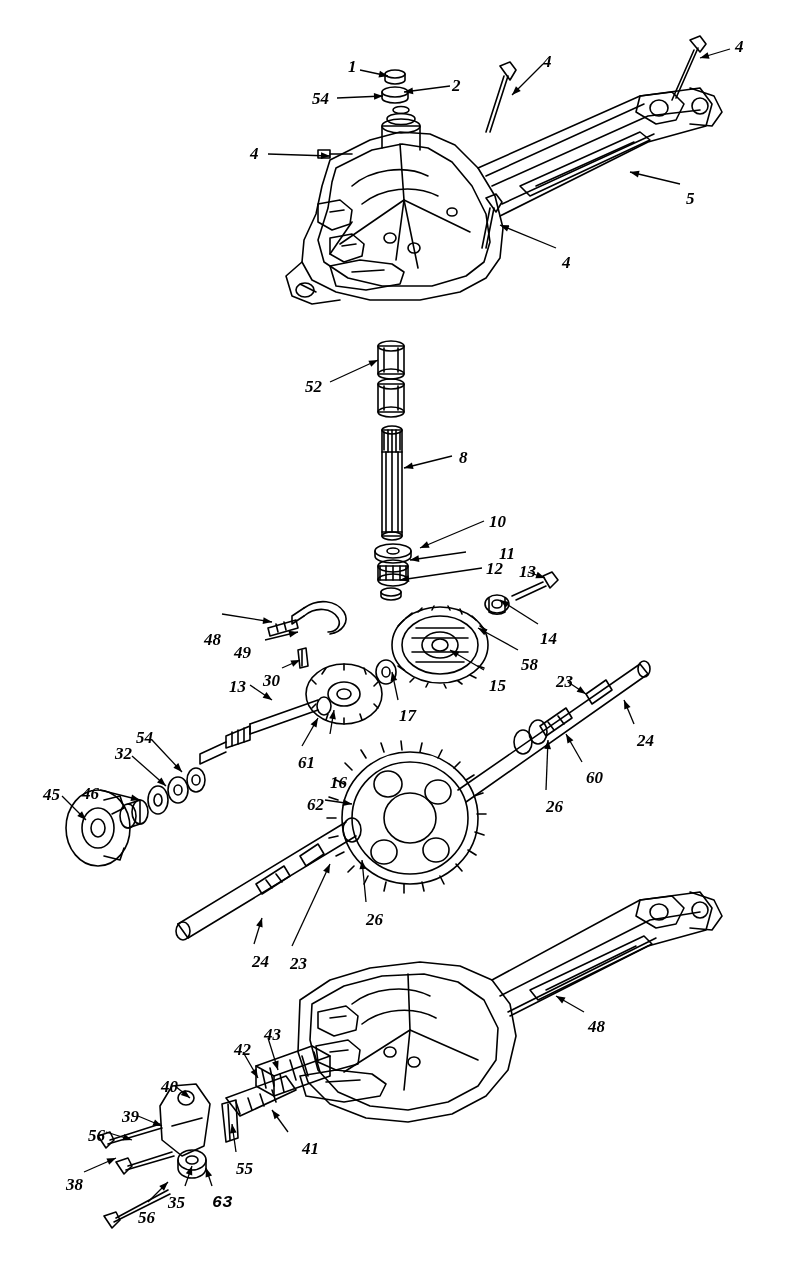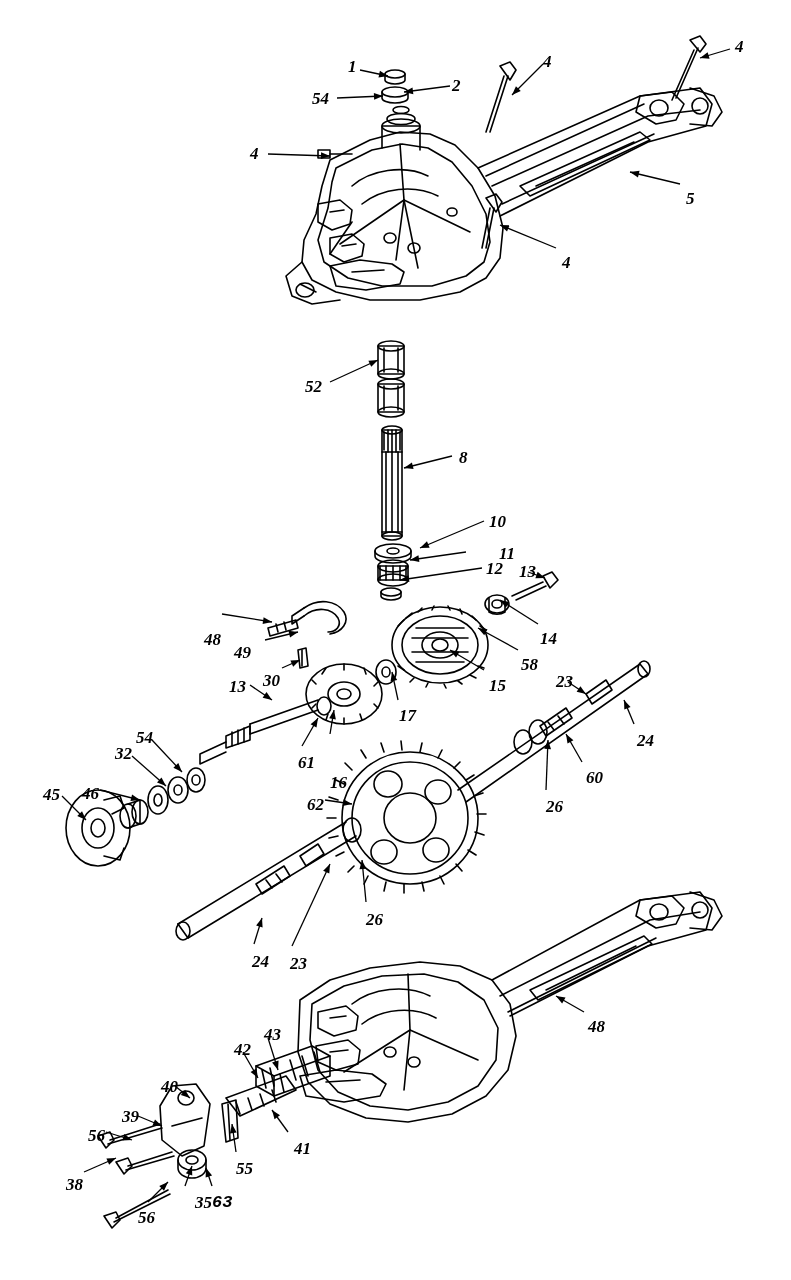--- a/index.html
+++ b/index.html
@@ -465,19 +465,19 @@
       <div class="callout" style="left: 252px; top: 953px;">24</div>
       <div class="callout" style="left: 290px; top: 955px;">23</div>
       <div class="callout" style="left: 588px; top: 1018px;">48</div>
       <div class="callout" style="left: 234px; top: 1041px;">42</div>
       <div class="callout" style="left: 264px; top: 1026px;">43</div>
       <div class="callout" style="left: 161px; top: 1078px;">40</div>
       <div class="callout" style="left: 122px; top: 1108px;">39</div>
       <div class="callout" style="left: 88px; top: 1127px;">56</div>
       <div class="callout" style="left: 66px; top: 1176px;">38</div>
       <div class="callout" style="left: 138px; top: 1209px;">56</div>
-      <div class="callout" style="left: 195px; top: 1194px;">35</div>
+      <div class="callout" style="left: 168px; top: 1194px;">35</div>
       <div class="callout" style="left: 212px; top: 1194px; font-family: Liberation Mono, monospace;">63</div>
       <div class="callout" style="left: 236px; top: 1160px;">55</div>
-      <div class="callout" style="left: 294px; top: 1140px;">41</div>
+      <div class="callout" style="left: 302px; top: 1140px;">41</div>
     </div>
 
 </div>
 
 </body></html>

